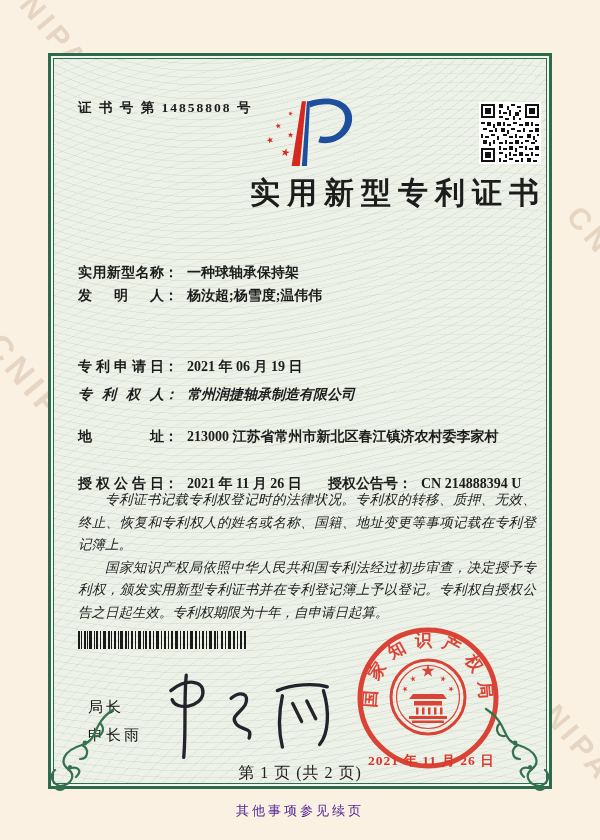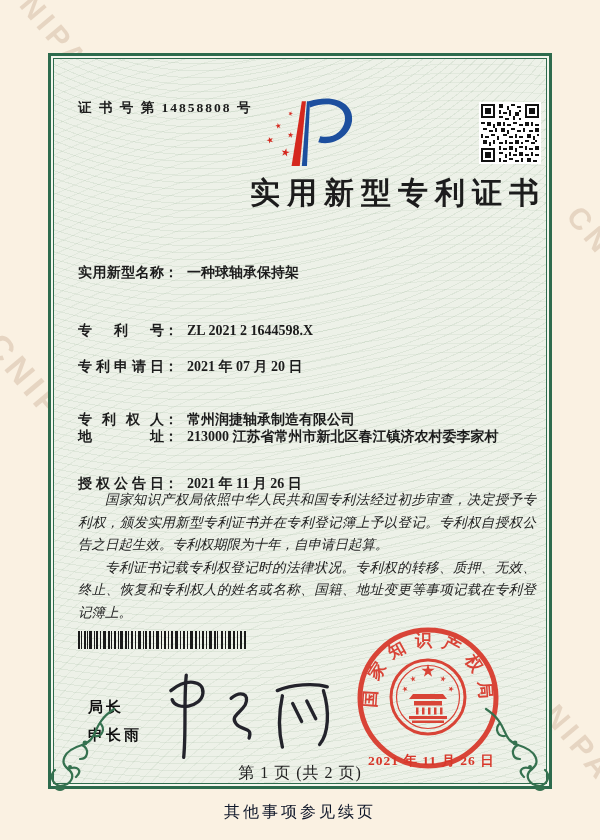--- a/index.html
+++ b/index.html
@@ -38,30 +38,30 @@
   .f-col2{position:absolute;left:250px;top:0;}
   .paras{position:absolute;left:24px;top:430px;width:458px;}
   .paras p{
     margin:0;font-size:13.5px;line-height:22.5px;text-indent:2em;
     font-style:italic;color:#222;text-align:justify;
   }
   .barcode{position:absolute;left:24px;top:572px;width:170px;height:18px;}
   .signer{
     position:absolute;left:34px;top:634px;
     font-family:"Liberation Sans","DejaVu Sans",sans-serif;
-    font-size:15px;font-weight:bold;letter-spacing:3px;line-height:28px;color:#111;
+    font-size:15px;font-weight:normal;letter-spacing:3px;line-height:28px;color:#111;
   }
   .signature{position:absolute;left:92px;top:606px;width:210px;height:100px;}
   .seal{position:absolute;left:299px;top:564px;width:150px;height:150px;}
   .seal-date{
     position:absolute;left:314px;top:693px;font-size:13.5px;font-weight:bold;
     color:#d8372a;letter-spacing:1px;white-space:nowrap;
   }
   .pagenum{position:absolute;left:0;top:704px;width:100%;text-align:center;font-size:16px;letter-spacing:1px;color:#222;}
-  .footer-note{position:absolute;left:0;top:802px;width:100%;text-align:center;font-size:16px;letter-spacing:3px;color:#0f172a;}
+  .footer-note{position:absolute;left:0;top:802px;width:100%;text-align:center;font-size:13px;letter-spacing:3px;color:#4c1d95;}
   .corner{position:absolute;width:82px;height:92px;}
   .corner.bl{left:-14px;bottom:-12px;}
   .corner.br{right:-14px;bottom:-12px;transform:scaleX(-1);}
 </style>
 </head>
 <body>
 
 <div class="wm" style="left:-12px;top:6px;font-size:30px;">CNIPA</div>
 <div class="wm" style="left:368px;top:232px;font-size:40px;">CNIPA</div>
 <div class="wm" style="left:-30px;top:368px;font-size:34px;">CNIPA</div>
@@ -103,39 +103,42 @@
         <rect x="2" y="24" width="3" height="3"></rect>
         <path d="M9,0h2v2h-2z M13,1h1v2h-1z M15,0h2v1h-2z M18,1h2v1h-2z M9,3h1v2h-1z M11,4h2v1h-2z M14,3h1v3h-1z M17,4h2v2h-2z M19,3h1v1h-1z M9,6h2v1h-2z M12,7h2v1h-2z M16,6h1v2h-1z M19,7h1v1h-1z M0,9h2v1h-2z M3,9h2v2h-2z M6,10h1v2h-1z M8,9h2v2h-2z M11,9h1v2h-1z M13,10h2v1h-2z M16,9h2v1h-2z M19,10h2v1h-2z M22,9h2v2h-2z M25,9h1v2h-1z M27,10h2v1h-2z M1,12h2v1h-2z M4,13h2v1h-2z M7,12h1v2h-1z M10,12h2v2h-2z M13,13h1v2h-1z M15,12h2v1h-2z M18,13h2v1h-2z M21,12h1v2h-1z M24,13h2v1h-2z M27,12h2v2h-2z M0,15h1v2h-1z M2,16h2v1h-2z M5,15h2v1h-2z M8,16h1v2h-1z M11,15h2v1h-2z M14,16h2v1h-2z M17,15h1v2h-1z M19,16h2v1h-2z M23,15h2v2h-2z M26,16h1v2h-1z M28,15h1v1h-1z M1,18h2v2h-2z M4,19h1v2h-1z M6,18h1v2h-1z M9,19h2v1h-2z M12,18h1v2h-1z M14,19h2v1h-2z M17,18h2v2h-2z M20,19h1v1h-1z M22,18h2v1h-2z M25,19h2v1h-2z M27,18h1v1h-1z M9,21h1v2h-1z M11,22h2v1h-2z M14,21h2v2h-2z M17,22h1v2h-1z M19,21h2v1h-2z M22,21h1v2h-1z M24,22h2v1h-2z M27,21h2v2h-2z M9,24h2v1h-2z M12,25h1v2h-1z M14,24h1v2h-1z M16,25h2v1h-2z M19,24h2v2h-2z M22,25h2v1h-2z M25,24h1v2h-1z M27,25h2v1h-2z M9,27h1v2h-1z M11,28h2v1h-2z M14,27h2v1h-2z M17,28h2v1h-2z M20,27h1v2h-1z M23,27h2v2h-2z M26,28h2v1h-2z"></path>
       </g>
     </svg>
 
     <div class="title">实用新型专利证书</div>
 
     <div class="frow" style="top:205px;">
       <span class="f-label">实用新型名称</span><span>：</span><span class="f-val">一种球轴承保持架</span>
     </div>
-    <div class="frow" style="top:263px;">
-      <span class="f-label">专利号</span><span>：</span><span class="f-val">ZL 2021 2 1644598.X</span>
+    <div class="frow" style="top:228px;">
+      <span class="f-label">发明人</span><span>：</span><span class="f-val">杨汝超;杨雪度;温伟伟</span>
     </div>
     <div class="frow" style="top:299px;">
-      <span class="f-label">专利申请日</span><span>：</span><span class="f-val">2021 年 07 月 20 日</span>
-    </div>
-    <div class="frow" style="top:352px;">
+      <span class="f-label">专利申请日</span><span>：</span><span class="f-val">2021 年 06 月 19 日</span>
+    </div>
+    <div class="frow" style="top:327px;font-style:italic;">
       <span class="f-label">专利权人</span><span>：</span><span class="f-val">常州润捷轴承制造有限公司</span>
     </div>
     <div class="frow" style="top:369px;">
       <span class="f-label">地址</span><span>：</span><span class="f-val">213000 江苏省常州市新北区春江镇济农村委李家村</span>
     </div>
     <div class="frow" style="top:404px;margin-top:12px;">
       <span class="f-label">授权公告日</span><span>：</span><span class="f-val">2021 年 11 月 26 日</span>
+      <span class="f-col2">
+        <span>授权公告号</span><span>：</span><span class="f-val">CN 214888394 U</span>
+      </span>
     </div>
 
     <div class="paras">
+      <p>专利证书记载专利权登记时的法律状况。专利权的转移、质押、无效、终止、恢复和专利权人的姓名或名称、国籍、地址变更等事项记载在专利登记簿上。</p>
       <p>国家知识产权局依照中华人民共和国专利法经过初步审查，决定授予专利权，颁发实用新型专利证书并在专利登记簿上予以登记。专利权自授权公告之日起生效。专利权期限为十年，自申请日起算。</p>
-      <p>专利证书记载专利权登记时的法律状况。专利权的转移、质押、无效、终止、恢复和专利权人的姓名或名称、国籍、地址变更等事项记载在专利登记簿上。</p>
     </div>
 
     <svg class="barcode" viewBox="0 0 170 18" preserveAspectRatio="none">
       <g fill="#1a1a1a">
         <rect x="0" width="2" height="18"></rect>
           <rect x="3" width="1" height="18"></rect>
           <rect x="6" width="2" height="18"></rect>
           <rect x="9" width="1" height="18"></rect>
           <rect x="11" width="3" height="18"></rect>
           <rect x="16" width="1" height="18"></rect>

